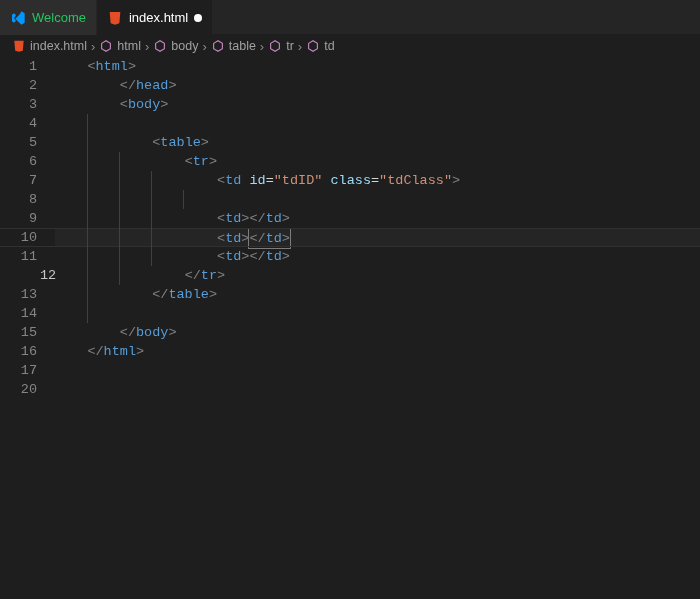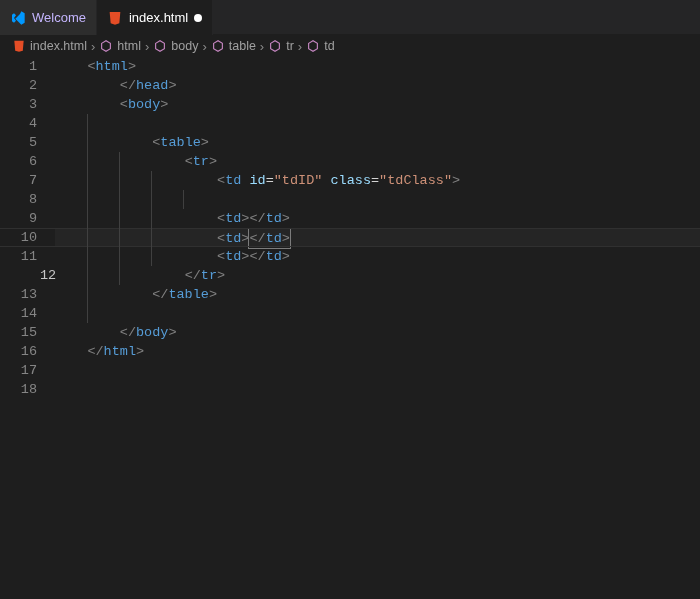--- a/index.html
+++ b/index.html
@@ -17,21 +17,21 @@
     background: #252526;
     height: 35px;
     border-bottom: 1px solid #1e1e1e;
   }
   .tab {
     display: flex;
     align-items: center;
     padding: 0 10px;
     height: 35px;
     background: #2d2d2d;
-    color: #c4b5fd;
+    color: #22c55e;
     border-right: 1px solid #252526;
     cursor: pointer;
     gap: 6px;
   }
   .tab.active {
     background: #1e1e1e;
     color: #ffffff;
   }
   .tab .dot {
     width: 8px; height: 8px; border-radius: 50%; background: #cccccc;
@@ -169,21 +169,21 @@
     <div class="ln">8</div>
     <div class="ln">9</div>
     <div class="ln">10</div>
     <div class="ln">11</div>
     <div class="ln current">12</div>
     <div class="ln">13</div>
     <div class="ln">14</div>
     <div class="ln">15</div>
     <div class="ln">16</div>
     <div class="ln">17</div>
-    <div class="ln">18</div>
+    <div class="ln">20</div>
   </div>
   <div class="code">
     <div class="line"><span>    </span><span class="p-gray">&lt;</span><span class="p-tag">html</span><span class="p-gray">&gt;</span></div>
     <div class="line"><span>        </span><span class="p-gray">&lt;/</span><span class="p-tag">head</span><span class="p-gray">&gt;</span></div>
     <div class="line"><span>        </span><span class="p-gray">&lt;</span><span class="p-tag">body</span><span class="p-gray">&gt;</span></div>
     <div class="line"><span class="indent-guide" style="left:32px"></span><span></span></div>
     <div class="line"><span class="indent-guide" style="left:32px"></span><span>            </span><span class="p-gray">&lt;</span><span class="p-tag">table</span><span class="p-gray">&gt;</span></div>
     <div class="line"><span class="indent-guide" style="left:32px"></span><span class="indent-guide" style="left:64px"></span><span>                </span><span class="p-gray">&lt;</span><span class="p-tag">tr</span><span class="p-gray">&gt;</span></div>
     <div class="line"><span class="indent-guide" style="left:32px"></span><span class="indent-guide" style="left:64px"></span><span class="indent-guide" style="left:96px"></span><span>                    </span><span class="p-gray">&lt;</span><span class="p-tag">td</span><span> </span><span class="p-attr">id</span><span class="p-eq">=</span><span class="p-str">"tdID"</span><span> </span><span class="p-attr">class</span><span class="p-eq">=</span><span class="p-str">"tdClass"</span><span class="p-gray">&gt;</span></div>
     <div class="line"><span class="indent-guide" style="left:32px"></span><span class="indent-guide" style="left:64px"></span><span class="indent-guide" style="left:96px"></span><span class="indent-guide" style="left:128px"></span><span></span></div>

